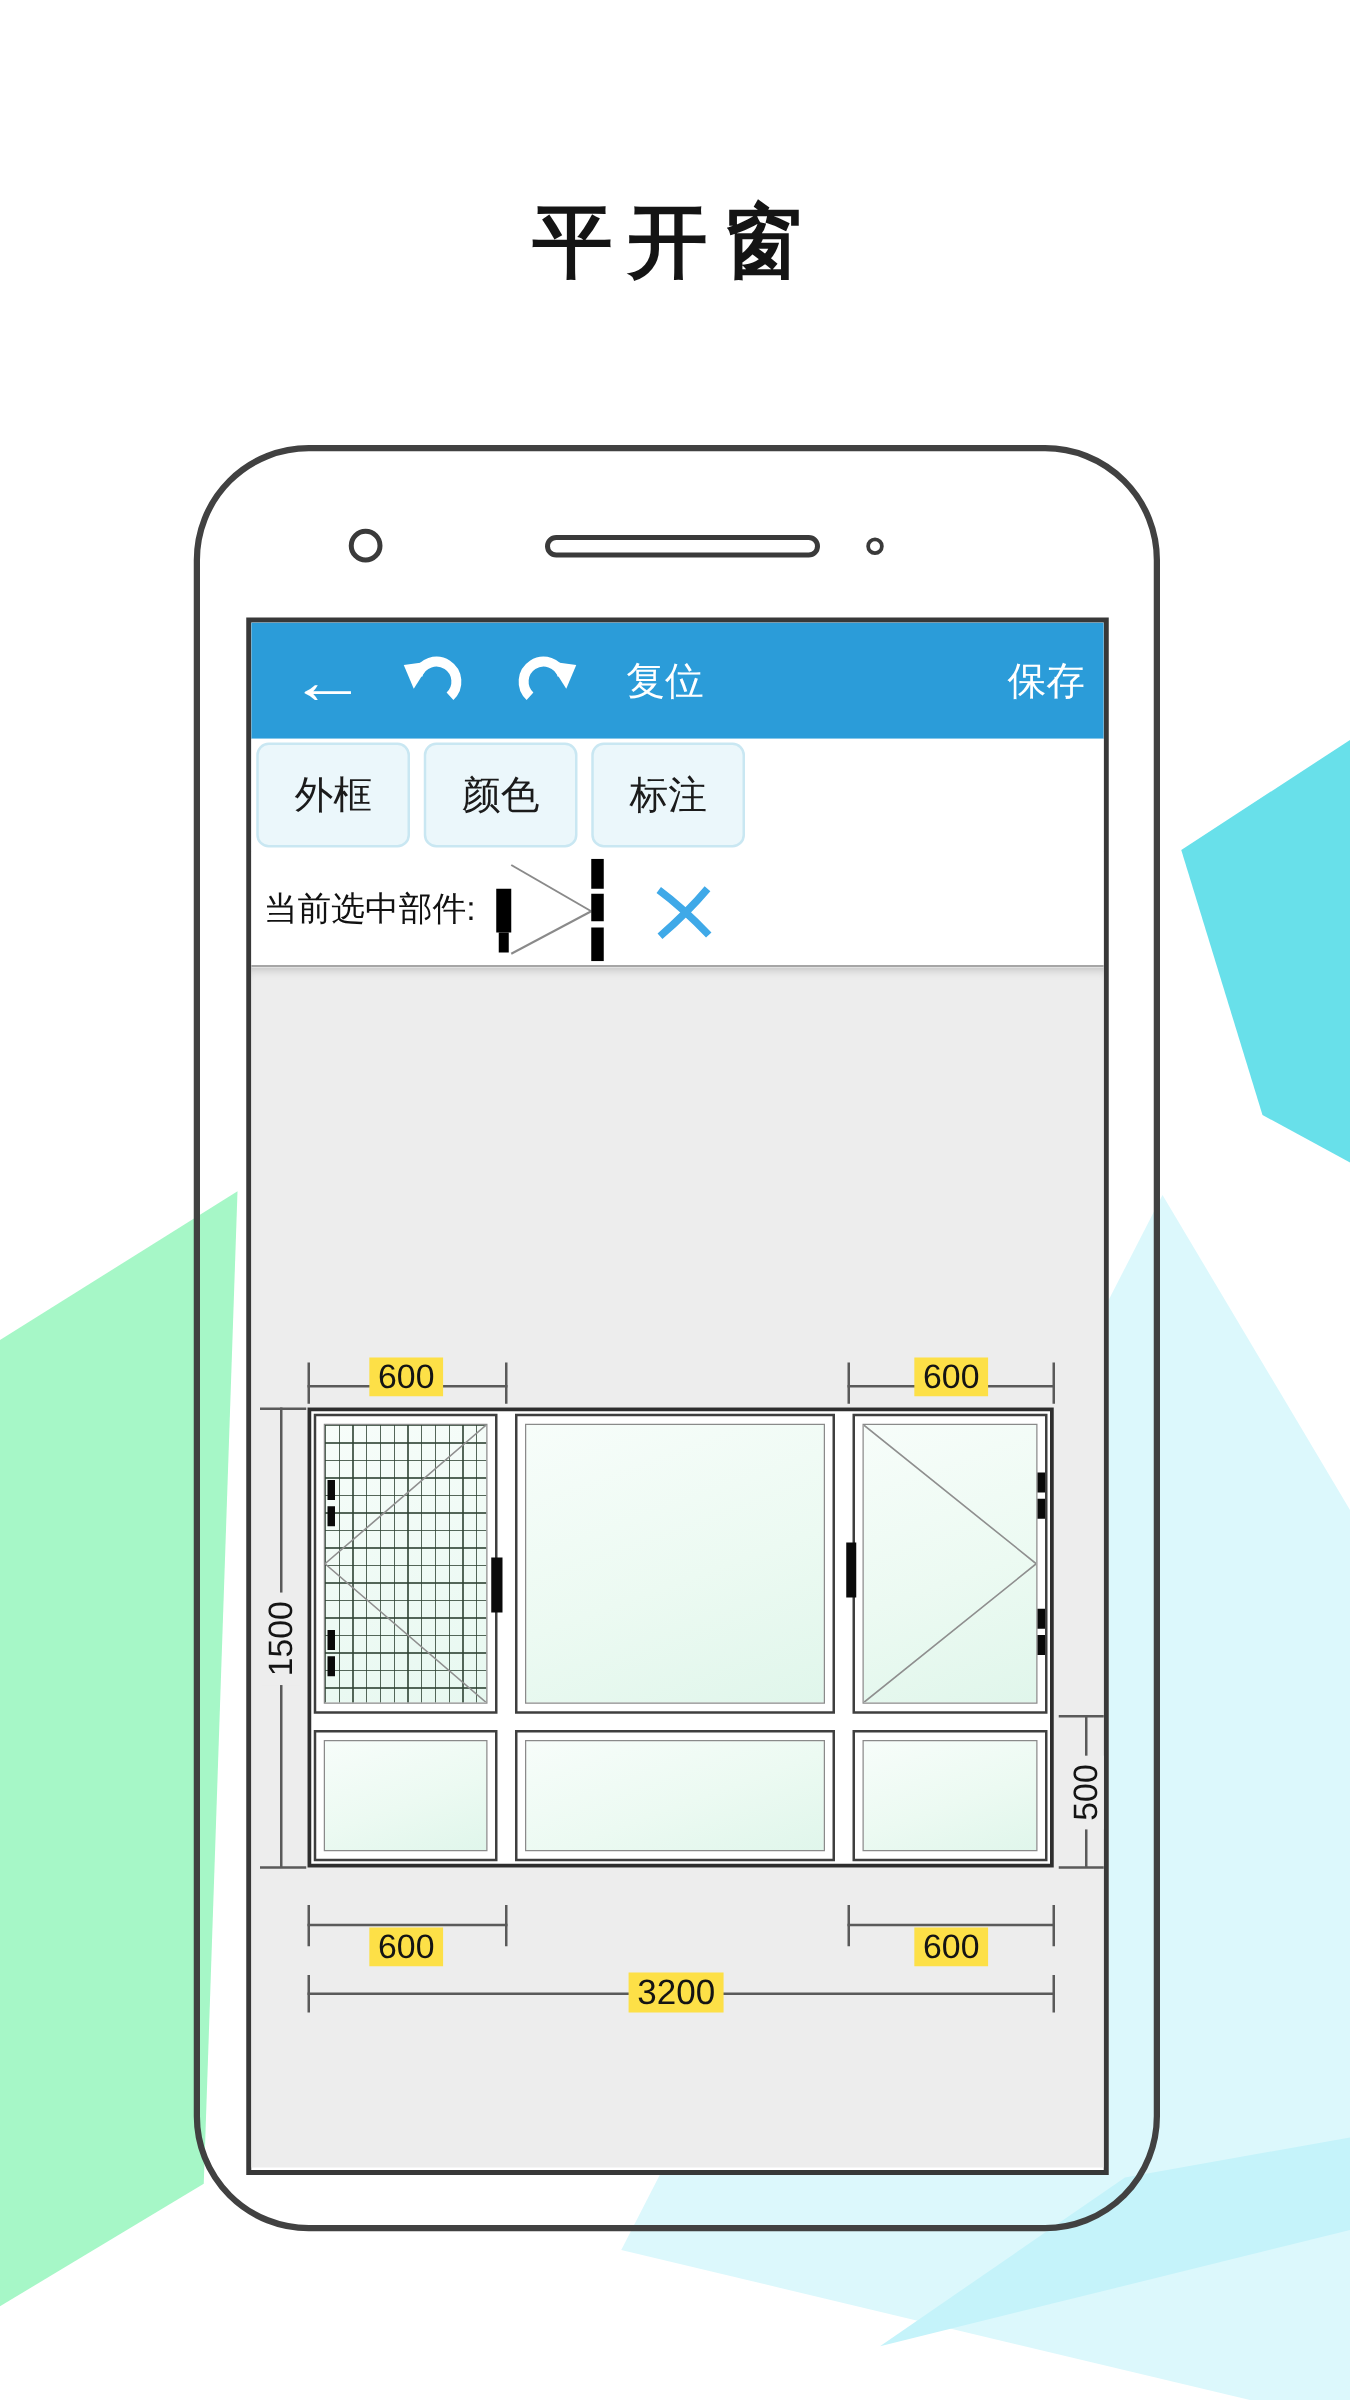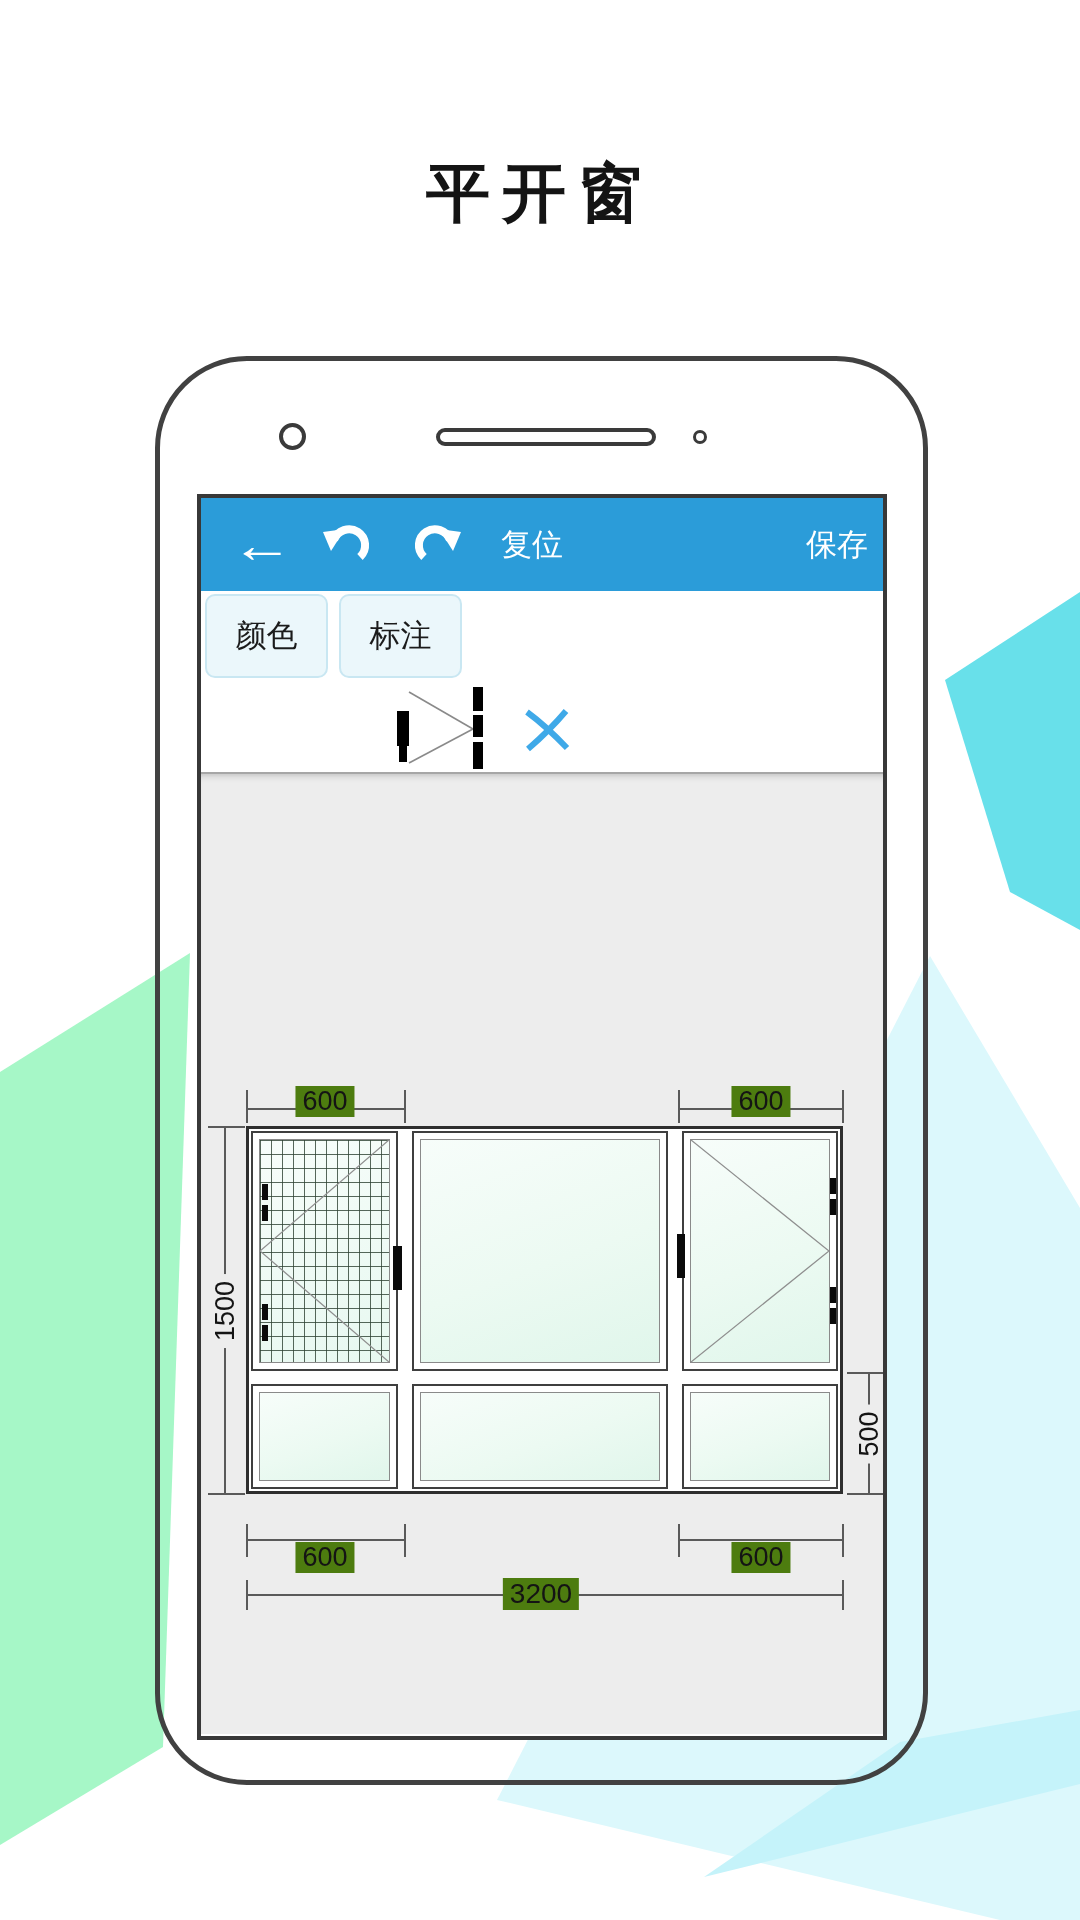--- a/index.html
+++ b/index.html
@@ -66,21 +66,21 @@
       repeating-linear-gradient(to bottom, rgba(45,65,50,.8) 0 1px, transparent 1px 14px),
       linear-gradient(160deg,#f7fdfa,#e7f8f0);}
   .diag{position:absolute;left:0;top:0;width:100%;height:100%;}
   .hinge{position:absolute;width:6px;height:16px;background:#0a0a0a;}
   .handle{position:absolute;width:9px;height:44px;background:#0a0a0a;}
 
   .dimline-h{position:absolute;height:2px;background:#5a5a5a;}
   .dimline-v{position:absolute;width:2px;background:#5a5a5a;}
   .dimtick-v{position:absolute;width:2px;background:#5a5a5a;}
   .dimtick-h{position:absolute;height:2px;background:#5a5a5a;}
-  .dimlabel{position:absolute;font-size:27px;color:#141414;background:#4d7c0f;
+  .dimlabel{position:absolute;font-size:27px;color:#141414;background:#fde047;
     padding:0 7px;white-space:nowrap;transform:translateX(-50%);}
   .dimlabel-rot{position:absolute;font-size:27px;color:#141414;background:#EDEDED;
     padding:0 7px;white-space:nowrap;transform:translate(-50%,-50%) rotate(-90deg);}
 </style>
 </head>
 <body>
 
 <div class="page-title">平开窗</div>
 
 <div class="phone-body"></div>
@@ -111,25 +111,27 @@
       <svg width="52" height="52" viewBox="0 0 52 52" style="transform:scaleX(-1)">
         <path d="M41 38 A 16 16 0 1 0 15 21" fill="none" stroke="#ffffff" stroke-width="8"></path>
         <polygon points="4,13 26,10 12,32" fill="#ffffff"></polygon>
       </svg>
     </div>
     <div class="tb-item tb-reset">复位</div>
     <div class="tb-item tb-save">保存</div>
   </div>
 
   <div class="tab-row">
+    <div class="tab-btn">外框</div>
     <div class="tab-btn">颜色</div>
     <div class="tab-btn">标注</div>
   </div>
 
   <div class="sel-row">
+    <div class="sel-label">当前选中部件:</div>
     <svg class="sel-icon" width="94" height="82" viewBox="0 0 94 82">
       <rect x="2" y="24" width="12" height="35" fill="#000"></rect>
       <rect x="4" y="59" width="8" height="16" fill="#000"></rect>
       <line x1="14" y1="5" x2="78" y2="42" stroke="#8a8a8a" stroke-width="1.6"></line>
       <line x1="14" y1="76" x2="78" y2="42" stroke="#8a8a8a" stroke-width="1.6"></line>
       <rect x="78" y="0" width="10" height="24" fill="#000"></rect>
       <rect x="78" y="28" width="10" height="22" fill="#000"></rect>
       <rect x="78" y="55" width="10" height="27" fill="#000"></rect>
     </svg>
     <svg class="sel-x" width="46" height="44" viewBox="0 0 46 44">

